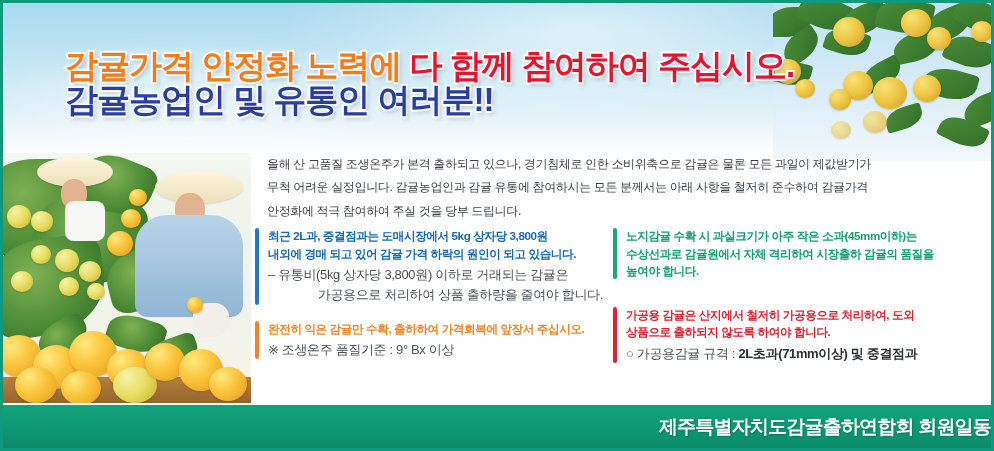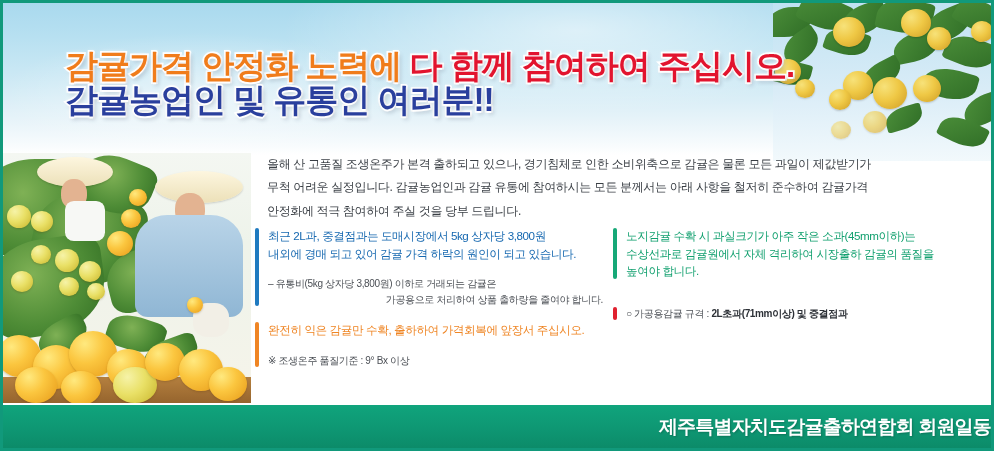--- a/index.html
+++ b/index.html
@@ -124,31 +124,31 @@
   .block .bar {
     position:absolute; left:0; top:1px; width:4px; height:calc(100% - 2px);
     border-radius:2px;
   }
   .bar-blue   { background:#1f7ac0; }
   .bar-orange { background:#ef8524; }
   .bar-green  { background:#16a877; }
   .bar-red    { background:#e0212f; }
 
   .lead {
-    font-size:11.6px; line-height:1.52; font-weight:normal;
+    font-size:11.6px; line-height:1.52; font-weight:bold;
     letter-spacing:-.4px; white-space:nowrap;
   }
   .lead.blue   { color:#1668b0; }
   .lead.orange { color:#ef8524; }
   .lead.green  { color:#12a06f; }
   .lead.red    { color:#e0212f; }
 
   .sub {
-    margin-top:14px;
-    font-size:10px; line-height:1.55;
+    margin-top:3px;
+    font-size:13px; line-height:1.55;
     color:#4b4f55; letter-spacing:-.35px; white-space:nowrap;
   }
   .sub .indent { padding-left:9px; display:block;text-align:right; }
   .sub .strong { font-weight:bold; color:#2d3137; }
 
   
   #footer {
     position:absolute; left:0; bottom:0; width:988px; height:43px;
     background:linear-gradient(to bottom,#10a47c 0%,#0e9773 55%,#0c8b69 100%);
     display:flex; align-items:center; justify-content:flex-end;
@@ -292,20 +292,22 @@
 
       <div class="block">
         <div class="bar bar-green"></div>
         <div class="lead green">노지감귤 수확 시 과실크기가 아주 작은 소과(45mm이하)는</div>
         <div class="lead green">수상선과로 감귤원에서 자체 격리하여 시장출하 감귤의 품질을</div>
         <div class="lead green">높여야 합니다.</div>
       </div>
 
       <div class="block" style="margin-top:26px;">
         <div class="bar bar-red"></div>
+        <div class="lead red">가공용 감귤은 산지에서 철저히 가공용으로 처리하여, 도외</div>
+        <div class="lead red">상품으로 출하되지 않도록 하여야 합니다.</div>
         <div class="sub">
           <span>○ 가공용감귤 규격 : </span><span class="strong">2L초과(71mm이상) 및 중결점과</span>
         </div>
       </div>
 
     </div>
   </div>
 
   <div id="footer-top-rule"></div>
   <div id="footer">

